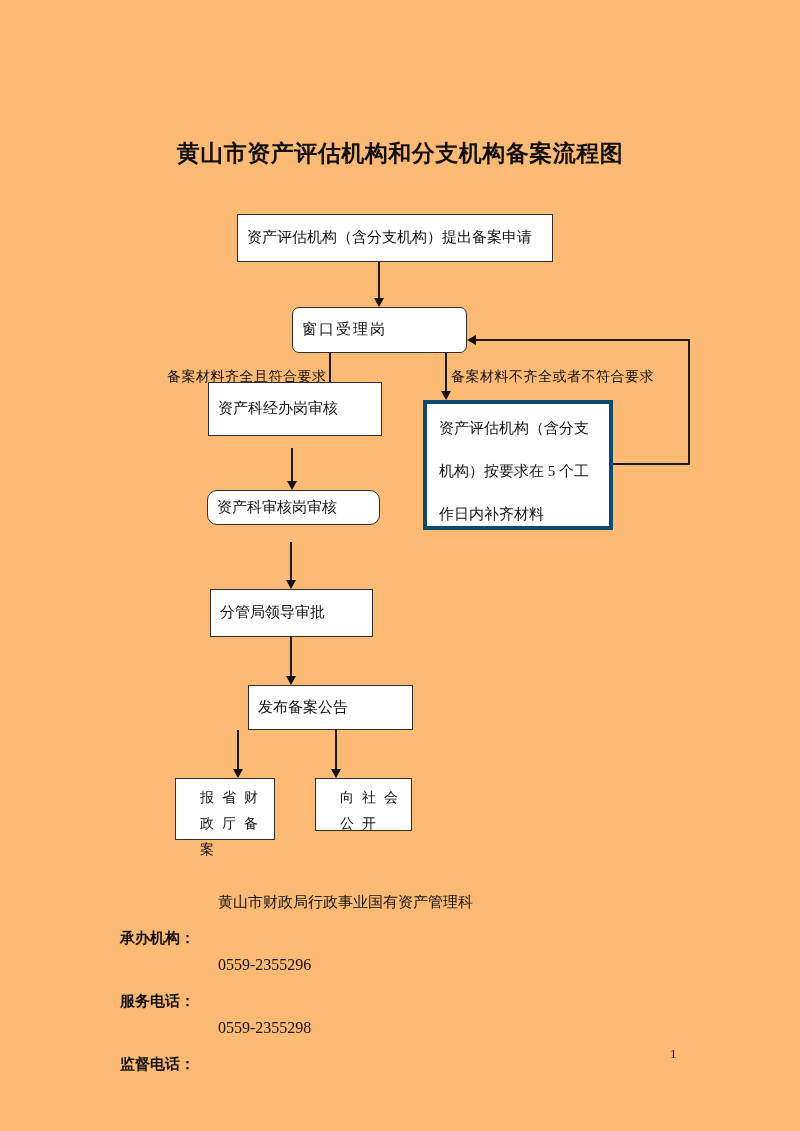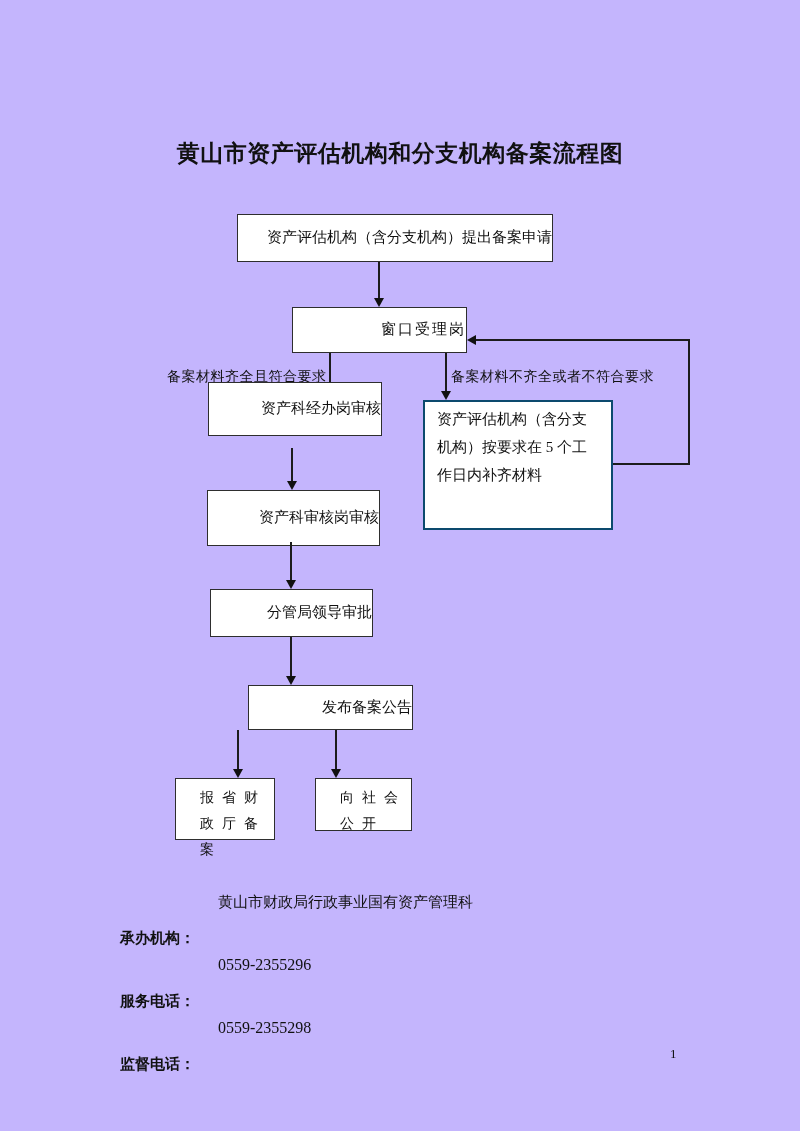--- a/index.html
+++ b/index.html
@@ -1,50 +1,51 @@
 <!DOCTYPE html>
 <html><head>
 <meta charset="utf-8">
 <style>
   html,body{margin:0;padding:0;background:#ffffff;}
   .page{
     position:relative;
     width:800px;height:1131px;
-    background:#c4b5fd;
+    background:#fdba74;
     font-family:"Liberation Serif","DejaVu Serif",serif;
     color:#111;
     overflow:hidden;
   }
   .title{
     position:absolute;
     left:0;top:138px;width:800px;
     text-align:center;
     font-size:23px;
     font-weight:bold;
     letter-spacing:0.5px;
   }
   .node{
     position:absolute;
     border:1.5px solid #2e2e2e;
     background:#fff;
     box-sizing:border-box;
     display:flex;
     align-items:center;
-    justify-content:flex-end;
+    justify-content:flex-start;
     text-align:center;
     font-size:15px;
     line-height:1.3;
+    padding-left:9px;
   }
   .node-supplement{
     position:absolute;
-    border:2px solid #0c4a6e;
+    border:4px solid #0c4a6e;
     background:#fff;
     box-sizing:border-box;
     font-size:15px;
-    line-height:28px;
+    line-height:43px;
     padding:3px 10px 0 12px;
     text-align:left;
   }
   .node-small{
     position:absolute;
     border:1.5px solid #2e2e2e;
     background:#fff;
     box-sizing:border-box;
     font-size:14px;
     letter-spacing:8px;
@@ -99,21 +100,21 @@
 
   <div class="title">黄山市资产评估机构和分支机构备案流程图</div>
 
   <div class="node" style="left:237px;top:214px;width:316px;height:48px;">
     <span>资产评估机构（含分支机构）提出备案申请</span>
   </div>
 
   <div class="vline" style="left:378px;top:262px;height:36px;"></div>
   <div class="arr-down" style="left:374px;top:298px;"></div>
 
-  <div class="node" style="left:292px;top:307px;width:175px;height:46px;letter-spacing:2px;">
+  <div class="node" style="left:292px;top:307px;width:175px;height:46px;letter-spacing:2px;border-radius:7px;">
     <span>窗口受理岗</span>
   </div>
 
   <div class="vline" style="left:329px;top:353px;height:40px;"></div>
   <div class="arr-down" style="left:325px;top:393px;"></div>
 
   <div class="vline" style="left:445px;top:353px;height:38px;"></div>
   <div class="arr-down" style="left:441px;top:391px;"></div>
 
   <div class="branch-label" style="left:167px;top:368px;">备案材料齐全且符合要求</div>
@@ -128,21 +129,21 @@
   </div>
 
   <div class="hline" style="left:613px;top:463px;width:77px;"></div>
   <div class="vline" style="left:688px;top:339px;height:126px;"></div>
   <div class="hline" style="left:476px;top:339px;width:214px;"></div>
   <div class="arr-left" style="left:467px;top:335px;"></div>
 
   <div class="vline" style="left:291px;top:448px;height:33px;"></div>
   <div class="arr-down" style="left:287px;top:481px;"></div>
 
-  <div class="node" style="left:207px;top:490px;width:173px;height:56px;">
+  <div class="node" style="left:207px;top:490px;width:173px;height:35px;border-radius:10px;">
     <span>资产科审核岗审核</span>
   </div>
 
   <div class="vline" style="left:290px;top:542px;height:38px;"></div>
   <div class="arr-down" style="left:286px;top:580px;"></div>
 
   <div class="node" style="left:210px;top:589px;width:163px;height:48px;">
     <span>分管局领导审批</span>
   </div>
 

